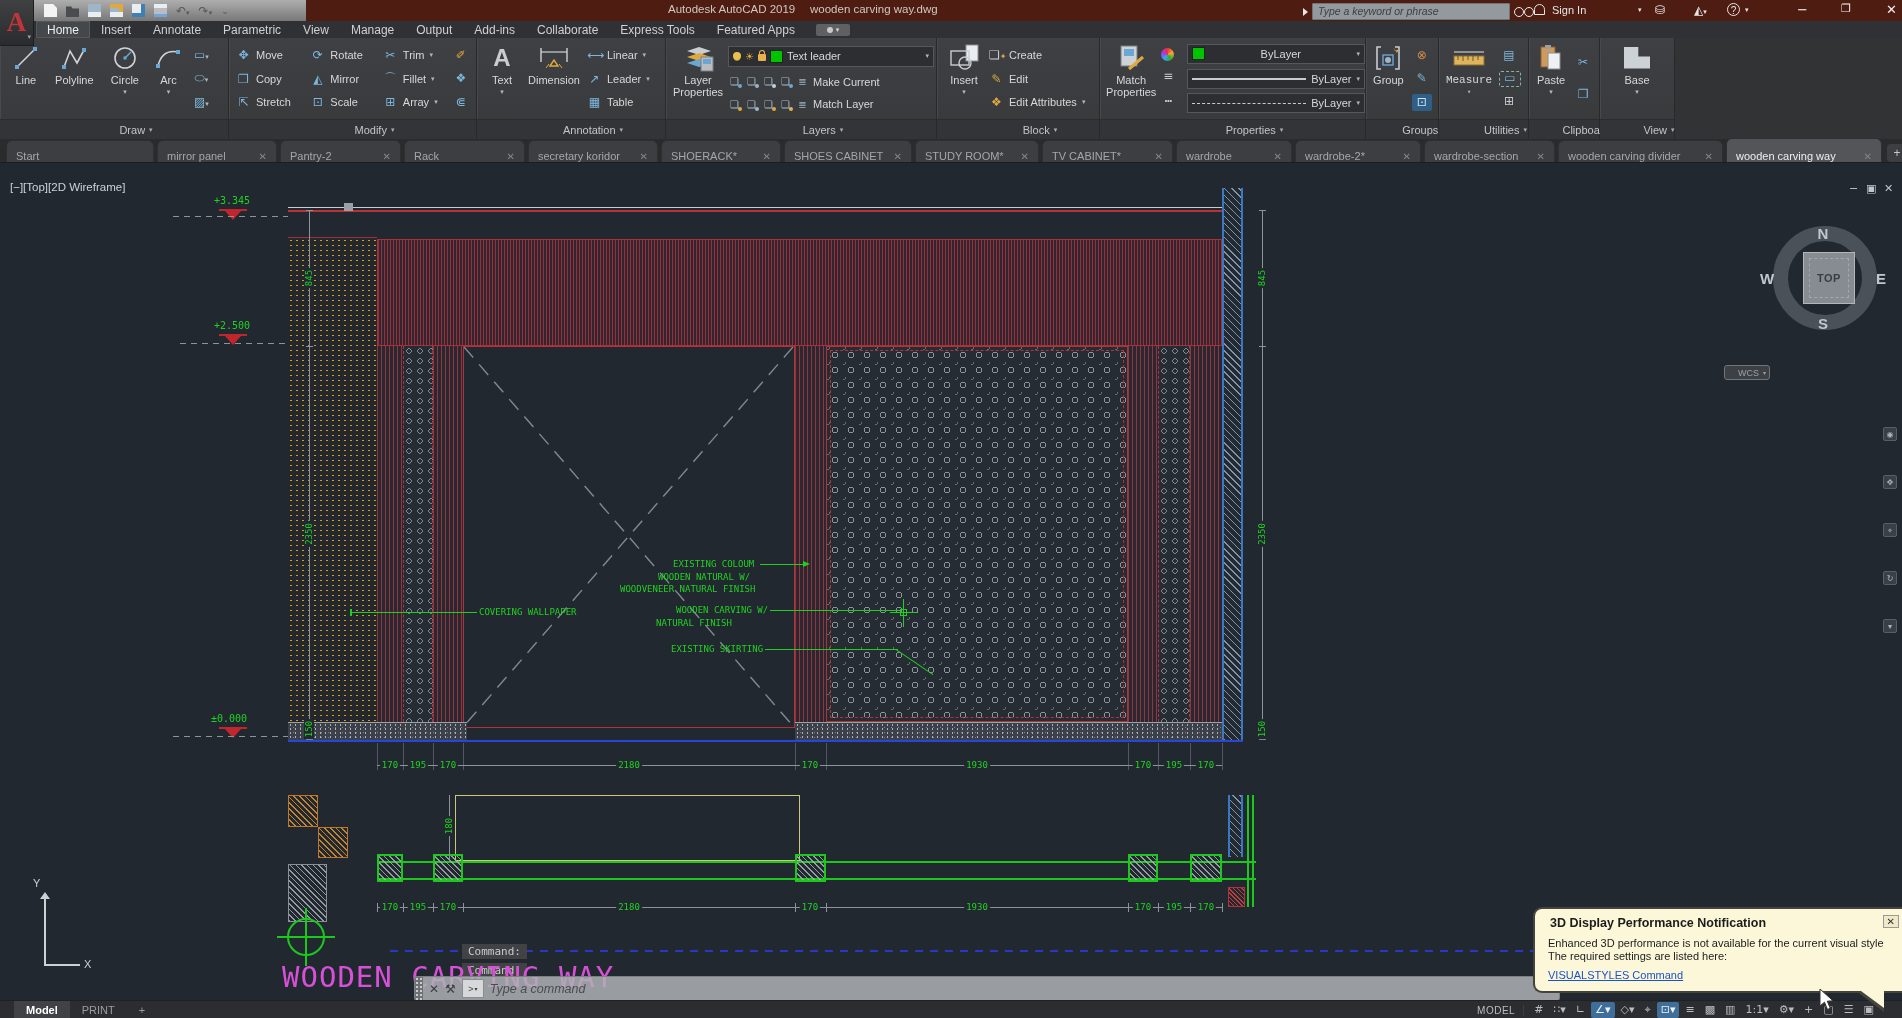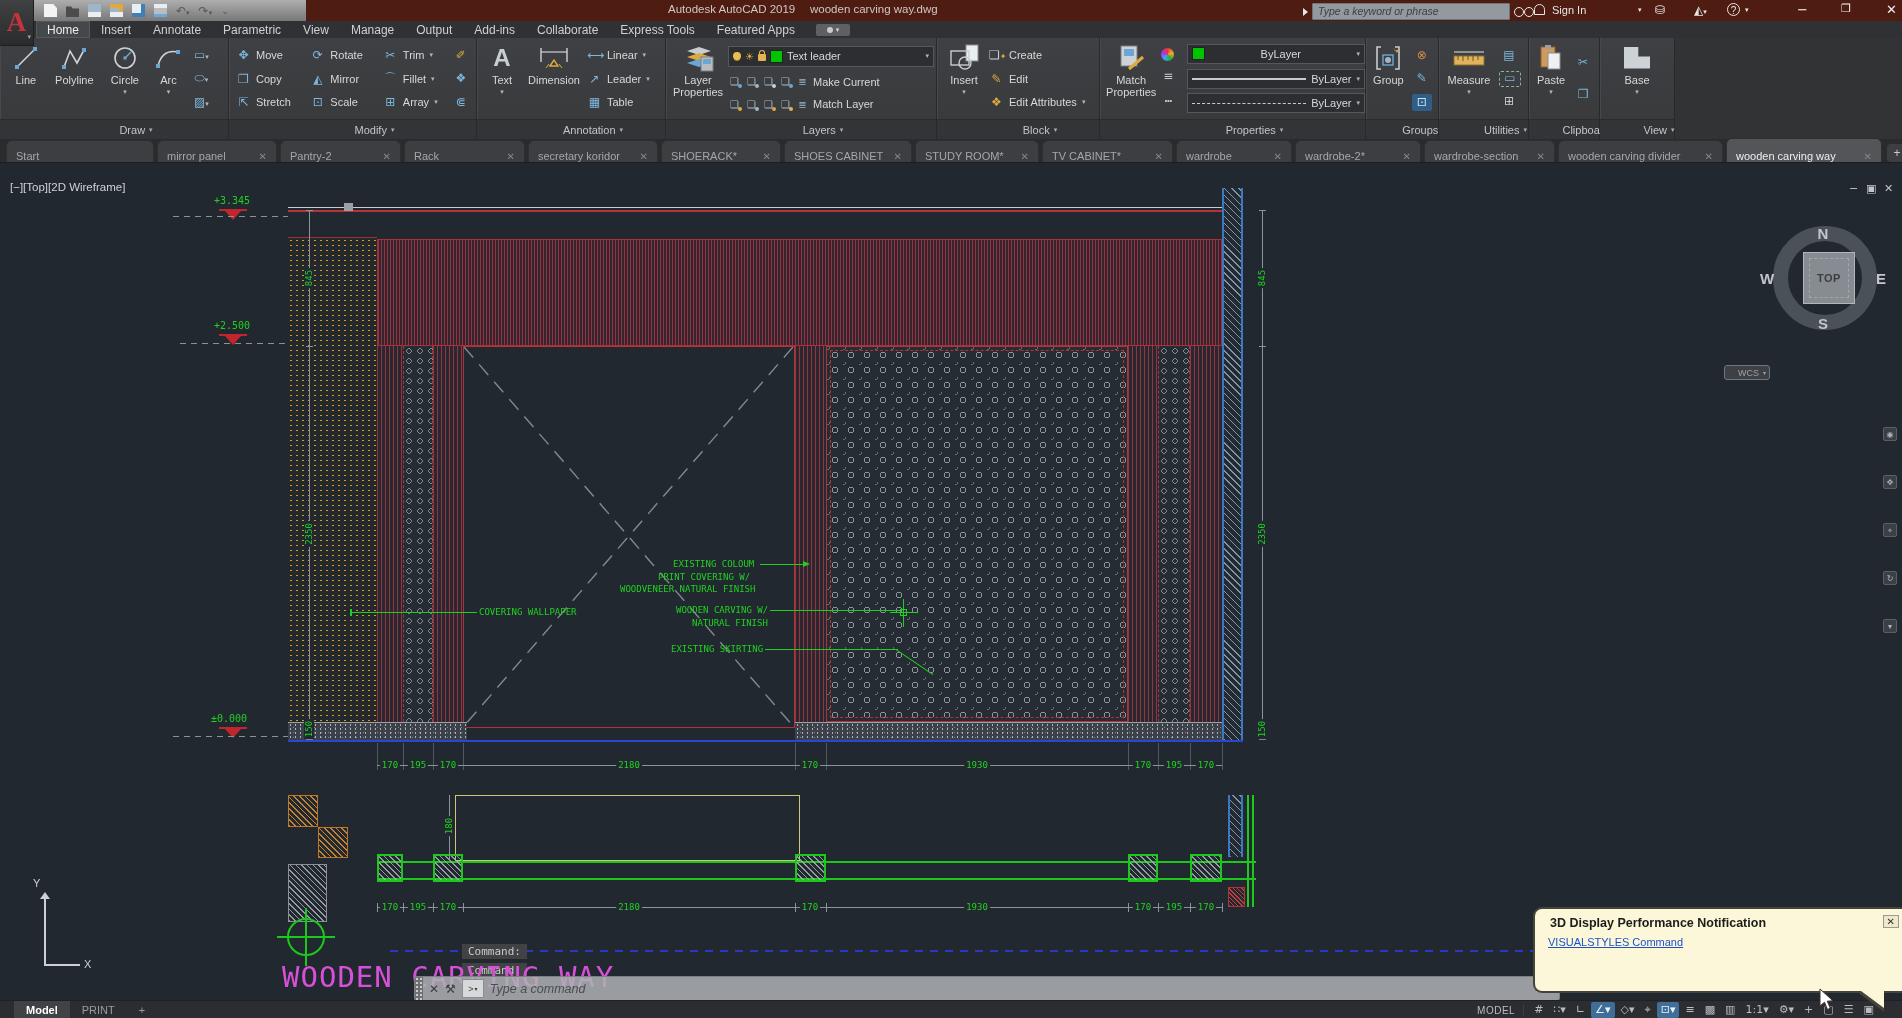--- a/index.html
+++ b/index.html
@@ -510,21 +510,21 @@
       </div>
     </div>
     <div class="plabel">
           <span>Groups</span>
           <span class="dar">▾</span>
         </div>
   </div>
 
   <div class="panel" style="width:91px;">
     <div class="pcontent" style="padding-left:3px;">
-      <div class="bigbtn" style="width:54px;">
+      <div class="bigbtn" style="width:54px;font-family:Liberation Mono, monospace;">
         <span class="bicon">
           <svg width="36" height="28">
                 <line x1="3" y1="8" x2="33" y2="8" stroke="#c8cdd2" stroke-width="1.2"></line>
                 <rect x="3" y="12" width="30" height="9" fill="#e0b45c" stroke="#8a7030"></rect>
                 <line x1="7" y1="12" x2="7" y2="16" stroke="#6a5520"></line>
                 <line x1="12" y1="12" x2="12" y2="17" stroke="#6a5520"></line>
                 <line x1="17" y1="12" x2="17" y2="16" stroke="#6a5520"></line>
                 <line x1="22" y1="12" x2="22" y2="17" stroke="#6a5520"></line>
                 <line x1="27" y1="12" x2="27" y2="16" stroke="#6a5520"></line>
               </svg>
@@ -736,25 +736,25 @@
   <div class="a redline" style="left:219px;top:564px;width:28px;height:2px;"></div>
   <div class="a tri" style="left:225px;top:566px;"></div>
   <div class="a dashln" style="left:173px;top:573px;width:115px;"></div>
 
   <span class="a cadtxt" style="left:479px;top:444px;">COVERING WALLPAPER</span>
   <div class="a gl" style="left:352px;top:449px;width:125px;height:1px;"></div>
   <div class="a gl" style="left:350px;top:446px;width:2px;height:7px;"></div>
   <span class="a cadtxt" style="left:673px;top:396px;">EXISTING COLOUM</span>
   <div class="a gl" style="left:760px;top:401px;width:43px;height:1px;"></div>
   <div class="a garrow" style="left:803px;top:398px;"></div>
-  <span class="a cadtxt" style="left:658px;top:409px;">PRINT COVERING W/</span>
+  <span class="a cadtxt" style="left:658px;top:409px;">WOODEN NATURAL W/</span>
   <span class="a cadtxt" style="left:620px;top:421px;">WOODVENEER NATURAL FINISH</span>
   <span class="a cadtxt" style="left:676px;top:442px;">WOODEN CARVING W/</span>
   <div class="a gl" style="left:770px;top:447px;width:130px;height:1px;"></div>
-  <span class="a cadtxt" style="left:692px;top:455px;">NATURAL FINISH</span>
+  <span class="a cadtxt" style="left:656px;top:455px;">NATURAL FINISH</span>
   <span class="a cadtxt" style="left:671px;top:481px;">EXISTING SKIRTING</span>
   <div class="a gl" style="left:765px;top:486px;width:133px;height:1px;"></div>
   <div class="a gl" style="left:896px;top:486px;width:45px;height:1px;transform:rotate(34deg);transform-origin:left top;"></div>
 
   <div class="a" style="left:890px;top:449px;width:28px;height:1px;background:#20d020;"></div>
   <div class="a" style="left:903px;top:436px;width:1px;height:28px;background:#20d020;"></div>
   <div class="a" style="left:900px;top:446px;width:7px;height:7px;border:1px solid #20d020;"></div>
 
   <div class="a" style="left:455px;top:632px;width:345px;height:66px;border:1px solid #ccc67a;"></div>
   <div class="a" style="left:377px;top:698px;width:879px;height:2px;background:#1dc81d;"></div>
@@ -862,18 +862,20 @@
     <span class="stic">☰</span>
     <span class="stic">▣</span>
   </div>
 </div>
 
 <div class="a tailb"></div>
 <div class="a tailf"></div>
 <div class="a notif">
   <h4>3D Display Performance Notification</h4>
   <span class="nx">✕</span>
+  <p style="margin-bottom:0;"><span>Enhanced 3D performance is not available for the current visual style</span><br>
+  <span>The required settings are listed here:</span></p>
   <a>VISUALSTYLES Command</a>
 </div>
 
 <svg class="a" style="left:1818px;top:988px;z-index:99;" width="20" height="24">
   <path d="M2,1 L2,18 L6.5,14.2 L9.5,21.5 L12.3,20.2 L9.3,13.2 L15,12.8 Z" fill="#ffffff" stroke="#333" stroke-width="1"></path>
 </svg>
 
 </body></html>

